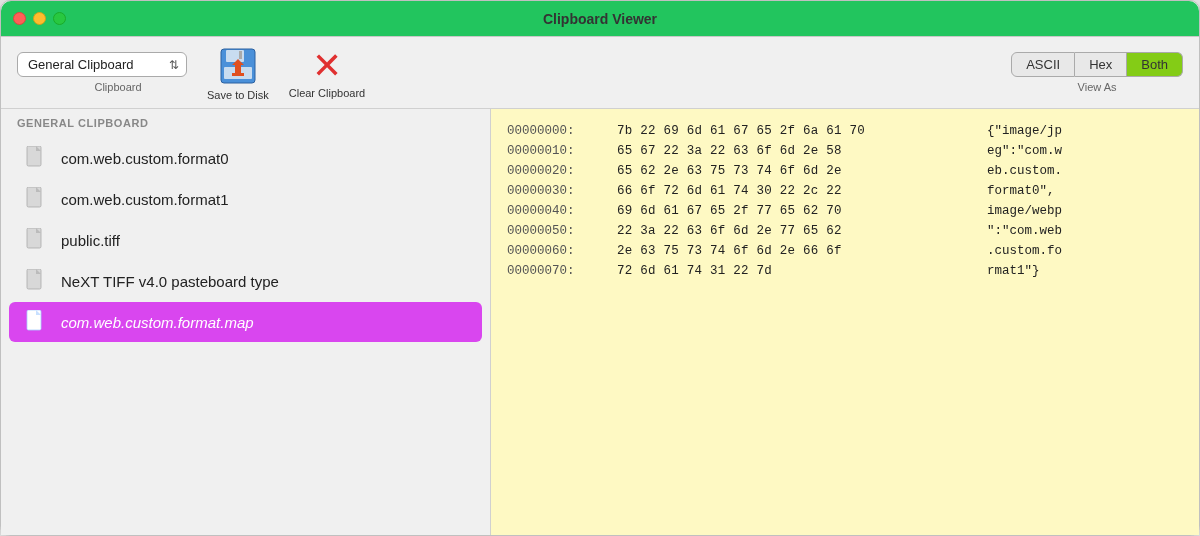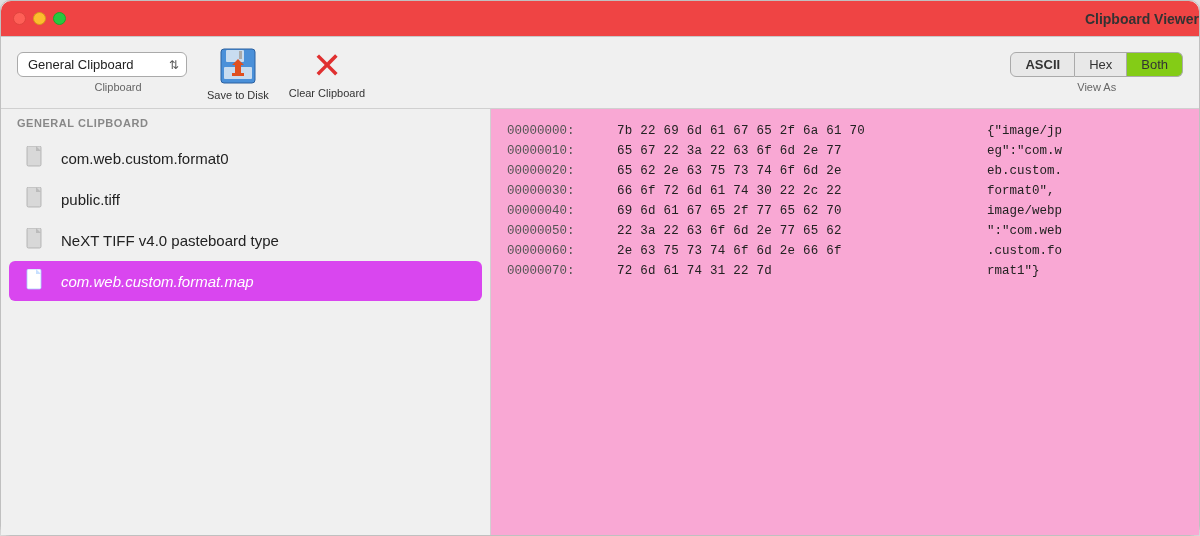--- a/index.html
+++ b/index.html
@@ -20,23 +20,23 @@
       border: 1px solid #c0c0c0;
       display: flex;
       flex-direction: column;
       box-shadow: 0 4px 20px rgba(0,0,0,0.25);
     }
 
     
     .titlebar {
       display: flex;
       align-items: center;
-      justify-content: flex-end;
+      justify-content: center;
       height: 36px;
-      background: #ef4444;
+      background: #22c55e;
       border-radius: 10px 10px 0 0;
       border-bottom: 1px solid #c8c8c8;
       position: relative;
       flex-shrink: 0;
     }
     .traffic-lights {
       position: absolute;
       left: 12px;
       display: flex;
       gap: 7px;
@@ -143,21 +143,21 @@
       gap: 0;
     }
     .view-as-btn {
       padding: 4px 14px;
       font-size: 13px;
       border: 1px solid #aaa;
       background: #e8e8e8;
       cursor: pointer;
       color: #333;
     }
-    .view-as-btn:first-child { border-radius: 6px 0 0 6px; font-weight: bold; }
+    .view-as-btn:first-child { border-radius: 6px 0 0 6px; }
     .view-as-btn:last-child  { border-radius: 0 6px 6px 0; }
     .view-as-btn:not(:first-child) { border-left: none; }
     .view-as-btn.active {
       background: #84cc16;
     }
 
     
     .main-content {
       display: flex;
       flex: 1;
@@ -205,21 +205,21 @@
       font-size: 15px;
       color: #222;
     }
     .sidebar-item.active .sidebar-item-name {
       color: white;
     }
 
     
     .hex-viewer {
       flex: 1;
-      background: #f9a8d4;
+      background: #fef9c3;
       padding: 12px 16px;
       overflow-y: auto;
       font-family: "Menlo", "Courier New", monospace;
       font-size: 12.5px;
       color: #222;
     }
     .hex-row {
       display: flex;
       gap: 0;
       line-height: 1.6;
@@ -313,43 +313,50 @@
               <rect x="2" y="0" width="14" height="20" rx="1.5" fill="#d8d8d8" stroke="#aaa" stroke-width="0.8"></rect>
               <polygon points="11,0 16,5 11,5" fill="#bbb"></polygon>
             </svg>
             <span class="sidebar-item-name">com.web.custom.format0</span>
           </div>
           <div class="sidebar-item">
             <svg width="20" height="24" viewBox="0 0 20 24">
               <rect x="2" y="0" width="14" height="20" rx="1.5" fill="#d8d8d8" stroke="#aaa" stroke-width="0.8"></rect>
               <polygon points="11,0 16,5 11,5" fill="#bbb"></polygon>
             </svg>
-            <span class="sidebar-item-name">public.tiff</span>
+            <span class="sidebar-item-name">com.web.custom.format1</span>
           </div>
           <div class="sidebar-item">
             <svg width="20" height="24" viewBox="0 0 20 24">
               <rect x="2" y="0" width="14" height="20" rx="1.5" fill="#d8d8d8" stroke="#aaa" stroke-width="0.8"></rect>
               <polygon points="11,0 16,5 11,5" fill="#bbb"></polygon>
             </svg>
+            <span class="sidebar-item-name">public.tiff</span>
+          </div>
+          <div class="sidebar-item">
+            <svg width="20" height="24" viewBox="0 0 20 24">
+              <rect x="2" y="0" width="14" height="20" rx="1.5" fill="#d8d8d8" stroke="#aaa" stroke-width="0.8"></rect>
+              <polygon points="11,0 16,5 11,5" fill="#bbb"></polygon>
+            </svg>
             <span class="sidebar-item-name">NeXT TIFF v4.0 pasteboard type</span>
           </div>
           <div class="sidebar-item active">
             <svg width="20" height="24" viewBox="0 0 20 24">
               <rect x="2" y="0" width="14" height="20" rx="1.5" fill="white" stroke="#aacfff" stroke-width="0.8"></rect>
               <polygon points="11,0 16,5 11,5" fill="#c8e0ff"></polygon>
             </svg>
             <span class="sidebar-item-name">com.web.custom.format.map</span>
           </div>
         </div>
     </div>
 
     <div class="hex-viewer">
 
     <div class="hex-row"><span class="hex-addr">00000000: </span><span class="hex-bytes">7b 22 69 6d 61 67 65 2f 6a 61 70  </span><span class="hex-ascii">{"image/jp</span></div>
-        <div class="hex-row"><span class="hex-addr">00000010: </span><span class="hex-bytes">65 67 22 3a 22 63 6f 6d 2e 77  </span><span class="hex-ascii">eg":"com.w</span></div>
+        <div class="hex-row"><span class="hex-addr">00000010: </span><span class="hex-bytes">65 67 22 3a 22 63 6f 6d 2e 58  </span><span class="hex-ascii">eg":"com.w</span></div>
         <div class="hex-row"><span class="hex-addr">00000020: </span><span class="hex-bytes">65 62 2e 63 75 73 74 6f 6d 2e  </span><span class="hex-ascii">eb.custom.</span></div>
         <div class="hex-row"><span class="hex-addr">00000030: </span><span class="hex-bytes">66 6f 72 6d 61 74 30 22 2c 22  </span><span class="hex-ascii">format0",</span></div>
         <div class="hex-row"><span class="hex-addr">00000040: </span><span class="hex-bytes">69 6d 61 67 65 2f 77 65 62 70  </span><span class="hex-ascii">image/webp</span></div>
         <div class="hex-row"><span class="hex-addr">00000050: </span><span class="hex-bytes">22 3a 22 63 6f 6d 2e 77 65 62  </span><span class="hex-ascii">":"com.web</span></div>
         <div class="hex-row"><span class="hex-addr">00000060: </span><span class="hex-bytes">2e 63 75 73 74 6f 6d 2e 66 6f  </span><span class="hex-ascii">.custom.fo</span></div>
         <div class="hex-row"><span class="hex-addr">00000070: </span><span class="hex-bytes">72 6d 61 74 31 22 7d           </span><span class="hex-ascii">rmat1"}</span></div>
       </div>
 
   </div>
 </div>

